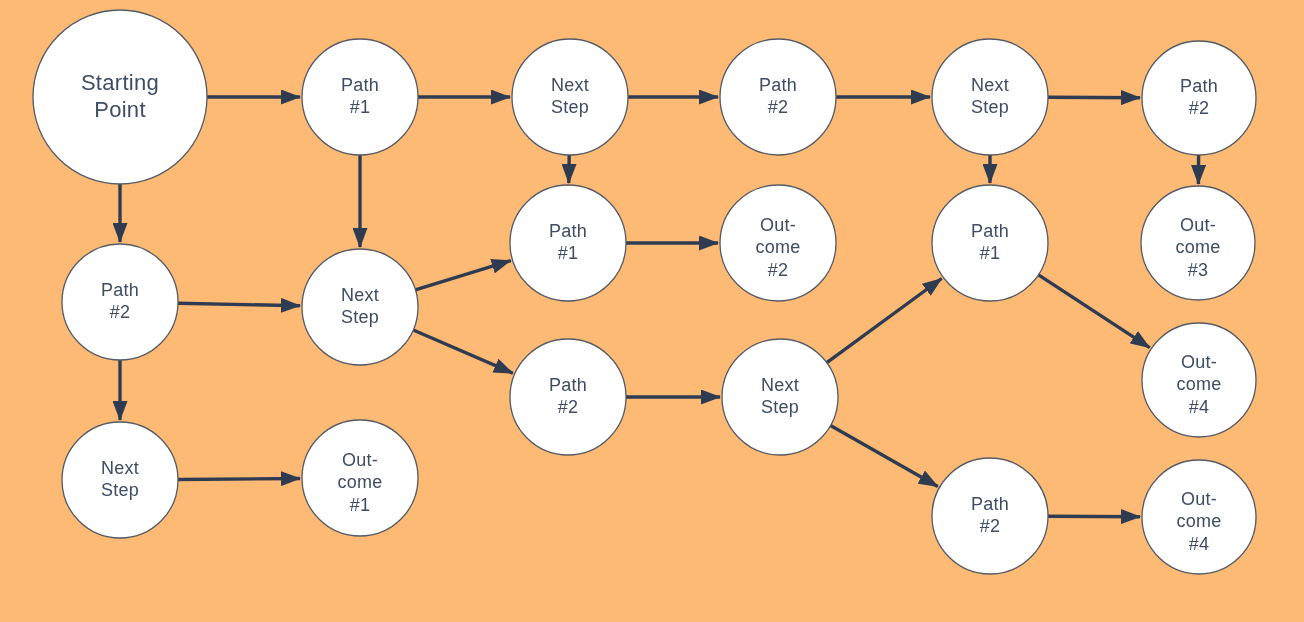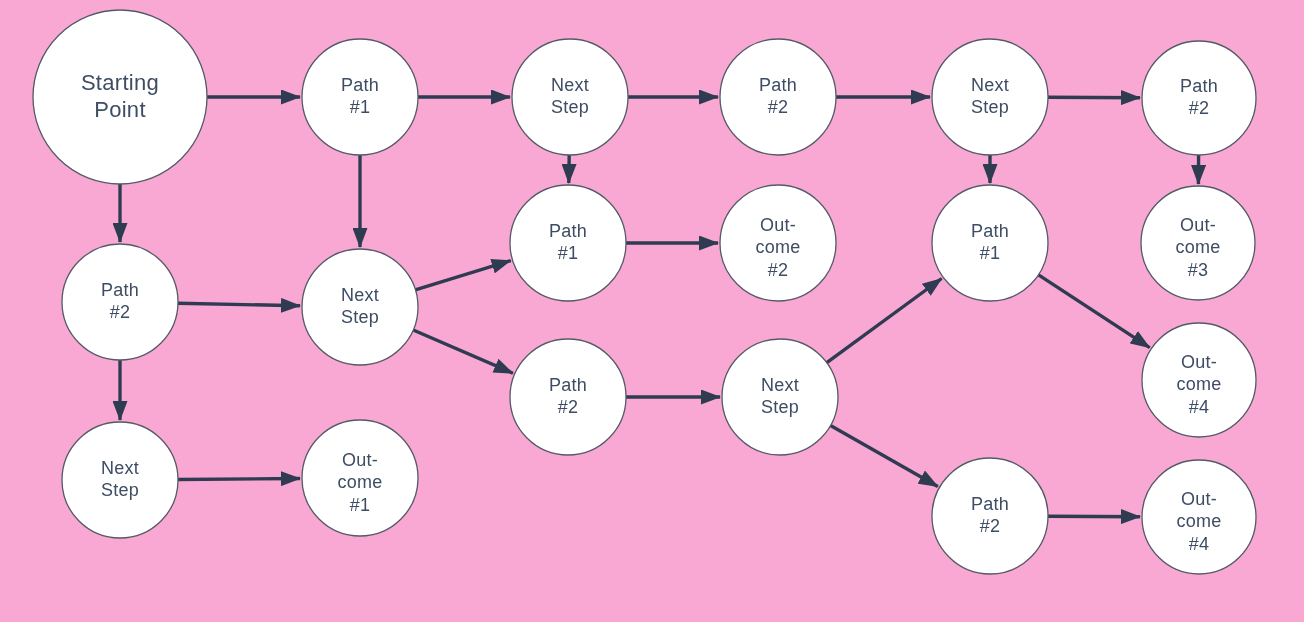--- a/index.html
+++ b/index.html
@@ -4,21 +4,21 @@
 <style>
   html, body {
     margin: 0;
     padding: 0;
     background: #ffffff;
   }
   .canvas {
     position: relative;
     width: 1304px;
     height: 622px;
-    background: #f9a8d4;
+    background: #fdba74;
     overflow: hidden;
   }
   svg text {
     font-family: "Liberation Sans", sans-serif;
     letter-spacing: 0.3px;
   }
 </style>
 </head>
 <body>
 

